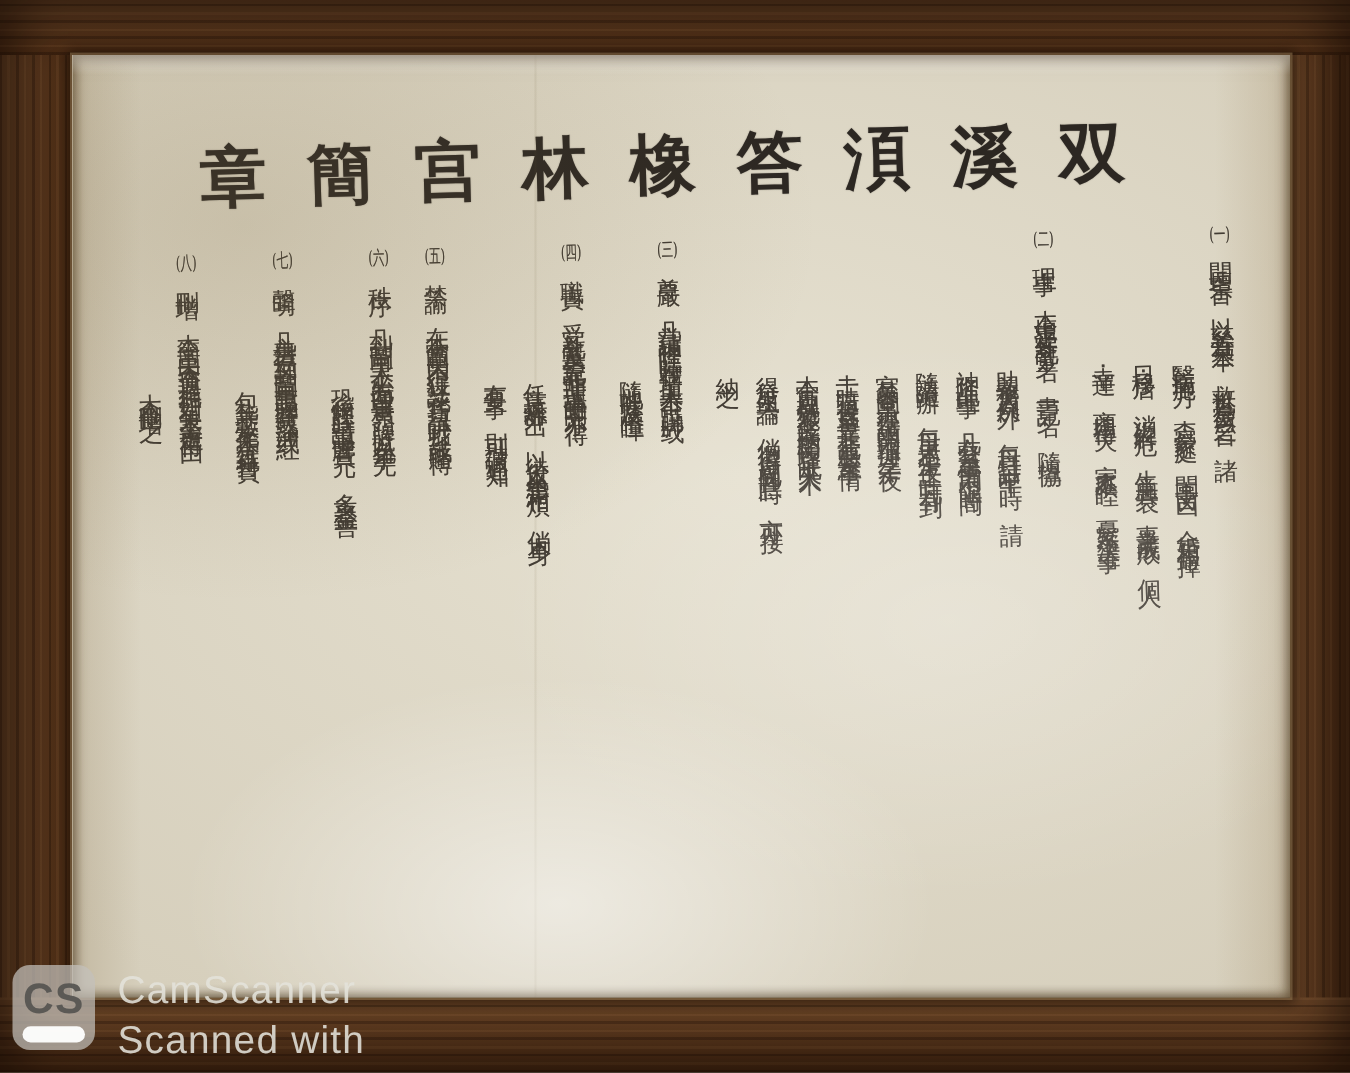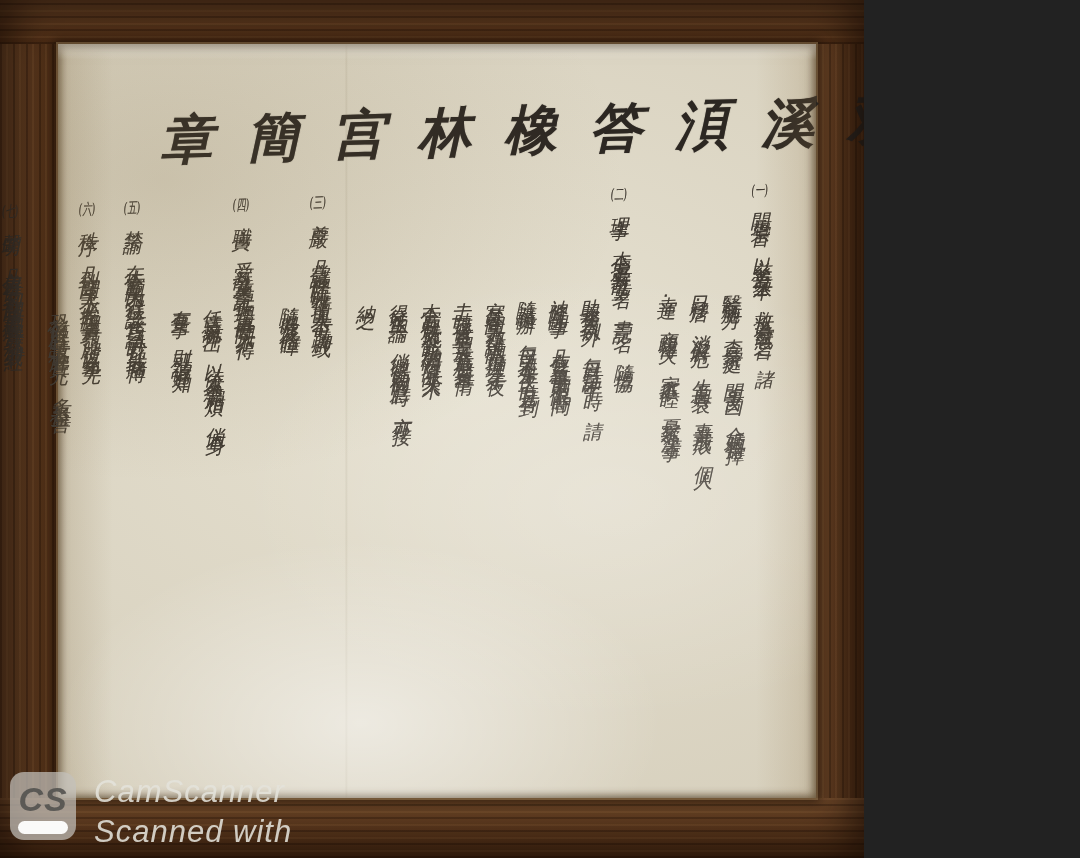--- a/index.html
+++ b/index.html
@@ -1,17 +1,17 @@
 <!DOCTYPE html>
 <html><head>
 <meta charset="utf-8">
 <style>
   html,body{margin:0;padding:0;background:#222;}
-  .scene{position:relative;width:864px;height:858px;overflow:hidden;
-         background:#58371d;font-family:"Liberation Sans",sans-serif;font-style:italic;}
+  .scene{position:relative;width:1080px;height:858px;overflow:hidden;
+         background:#58371d;font-family:"Liberation Sans",sans-serif;}
   
   .bar{position:absolute;}
   .grain-h{background:
       repeating-linear-gradient(0deg, rgba(20,8,2,.28) 0 2px, rgba(0,0,0,0) 2px 6px,
         rgba(205,150,95,.10) 6px 8px, rgba(0,0,0,0) 8px 13px),
       linear-gradient(180deg,#6a4527,#4d2d15);}
   .grain-v{background:
       repeating-linear-gradient(90deg, rgba(20,8,2,.28) 0 2px, rgba(0,0,0,0) 2px 6px,
         rgba(205,150,95,.10) 6px 8px, rgba(0,0,0,0) 8px 13px),
       linear-gradient(90deg,#6a4527,#4a2b14);}

